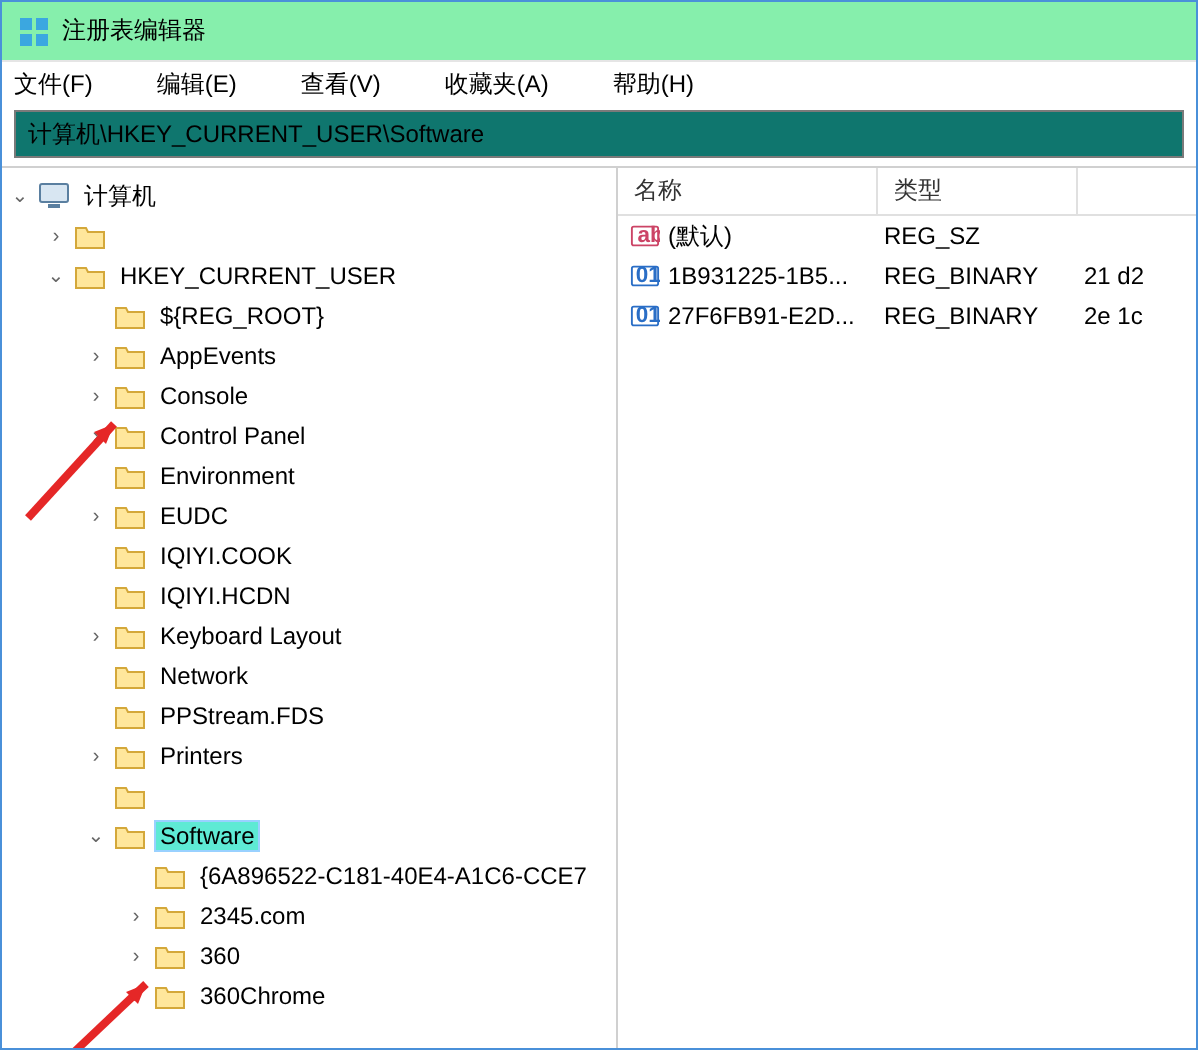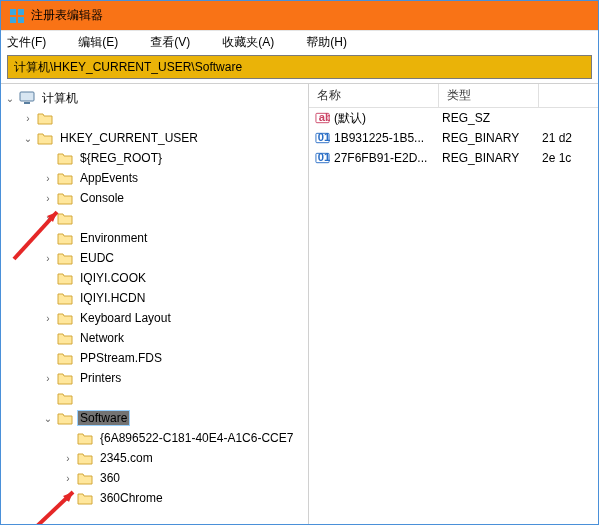--- a/index.html
+++ b/index.html
@@ -1,40 +1,40 @@
 <!DOCTYPE html>
 <html><head>
 <meta charset="utf-8">
 <style>
 * { box-sizing: border-box; margin: 0; padding: 0; font-family: "Microsoft YaHei", "Segoe UI", sans-serif; font-size: 12px; }
 body { background: #fff; width: 599px; height: 525px; overflow: hidden; position: relative; border: 1px solid #4a90d9; }
-.titlebar { height: 30px; background: #f97316; display: flex; align-items: center; padding: 0 8px; border-bottom: 1px solid #e5e5e5; }
+.titlebar { height: 30px; background: #86efac; display: flex; align-items: center; padding: 0 8px; border-bottom: 1px solid #e5e5e5; }
 .titlebar .app-icon { width: 16px; height: 16px; margin-right: 6px; display:flex; align-items:center; justify-content:center;}
 .titlebar .title { font-size: 12px; }
 .menubar { height: 22px; display: flex; align-items: center; padding: 0 6px; gap: 32px; }
 .menubar span { cursor: default; }
-.address { height: 24px; border: 1px solid #7a7a7a; margin: 2px 6px 4px 6px; padding: 2px 6px; display: flex; align-items: center; background: #eab308; }
+.address { height: 24px; border: 1px solid #7a7a7a; margin: 2px 6px 4px 6px; padding: 2px 6px; display: flex; align-items: center; background: #0f766e; }
 .main { display: flex; height: calc(525px - 30px - 22px - 30px); border-top: 1px solid #d0d0d0; }
 .tree { width: 308px; border-right: 1px solid #d0d0d0; overflow: hidden; padding-top: 4px; position: relative; }
 .listview { flex: 1; overflow: hidden; }
 .list-header { display: flex; border-bottom: 1px solid #e0e0e0; height: 24px; align-items: center; }
 .list-header .col { padding: 0 8px; border-right: 1px solid #e0e0e0; height: 100%; display: flex; align-items: center; color: #333; }
 .col-name { width: 130px; }
 .col-type { width: 100px; }
 .col-data { flex: 1; }
 .list-body .row { display: flex; height: 20px; align-items: center; padding-left: 6px; }
 .list-body .row .ic { width: 15px; height: 16px; margin-right: 4px; display: flex; align-items: center; justify-content: center; }
 .list-body .row .n { width: 104px; overflow: hidden; white-space: nowrap; text-overflow: ellipsis; }
 .list-body .row .t { width: 100px; padding-left: 4px; }
 .list-body .row .d { flex: 1; padding-left: 4px; white-space: nowrap; }
 .tree-node { white-space: nowrap; height: 20px; display: flex; align-items: center; }
 .tree-node .tw { width: 14px; text-align: center; color: #666; font-size: 10px; cursor: pointer; user-select: none; }
 .tree-node .fld { width: 16px; height: 14px; margin: 0 4px 0 2px; display: flex; align-items: center; justify-content: center; }
 .tree-node .lbl { cursor: default; padding: 1px 3px; }
-.tree-node.selected .lbl { background: #737373; border: 1px solid #99d1ff; padding: 0 2px; }
+.tree-node.selected .lbl { background: #5eead4; border: 1px solid #99d1ff; padding: 0 2px; }
 .arrow { position: absolute; pointer-events: none; }
 svg { display: block; }
 </style>
 </head>
 <body>
 
 <div class="titlebar">
   <span class="app-icon">
     <svg width="16" height="16" viewBox="0 0 16 16">
         <rect x="1" y="1" width="6" height="6" fill="#3ba7e0"></rect>
@@ -120,20 +120,21 @@
         <span class="lbl">Console</span>
       </div>
 
     <div class="tree-node" style="padding-left:40px">
         <span class="tw">›</span>
         <span class="fld">
           <svg width="16" height="13" viewBox="0 0 16 13">
             <path d="M1 2 L6 2 L7 4 L15 4 L15 12 L1 12 Z" fill="#ffe79c" stroke="#d4a83a"></path>
           </svg>
         </span>
+        <span class="lbl">Control Panel</span>
       </div>
 
     <div class="tree-node" style="padding-left:54px">
         <span class="fld">
           <svg width="16" height="13" viewBox="0 0 16 13">
             <path d="M1 2 L6 2 L7 4 L15 4 L15 12 L1 12 Z" fill="#ffe79c" stroke="#d4a83a"></path>
           </svg>
         </span>
         <span class="lbl">Environment</span>
       </div>

